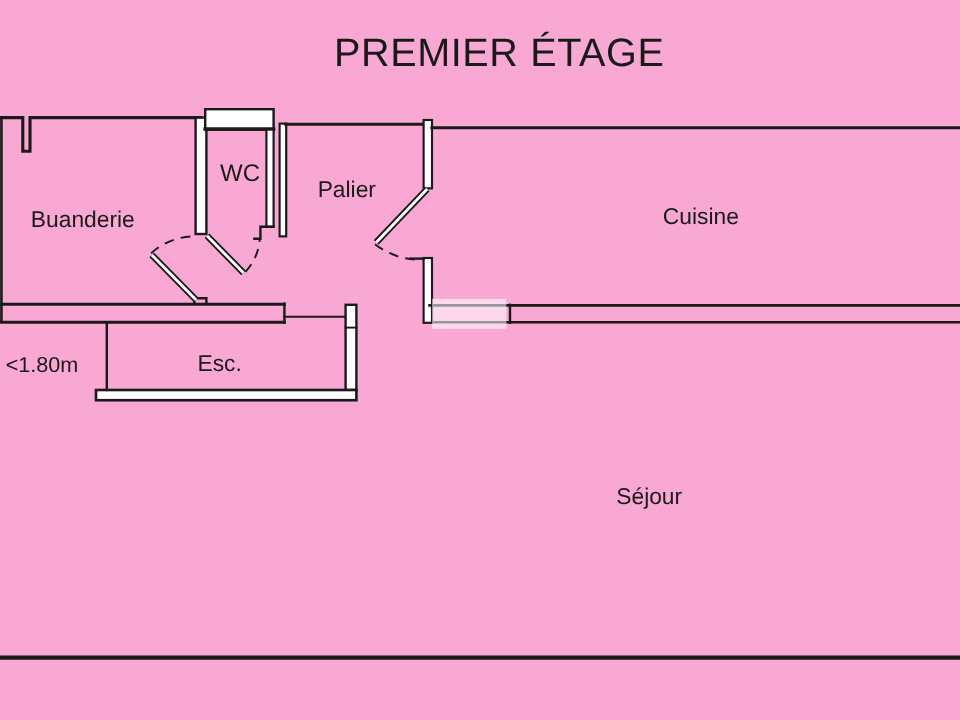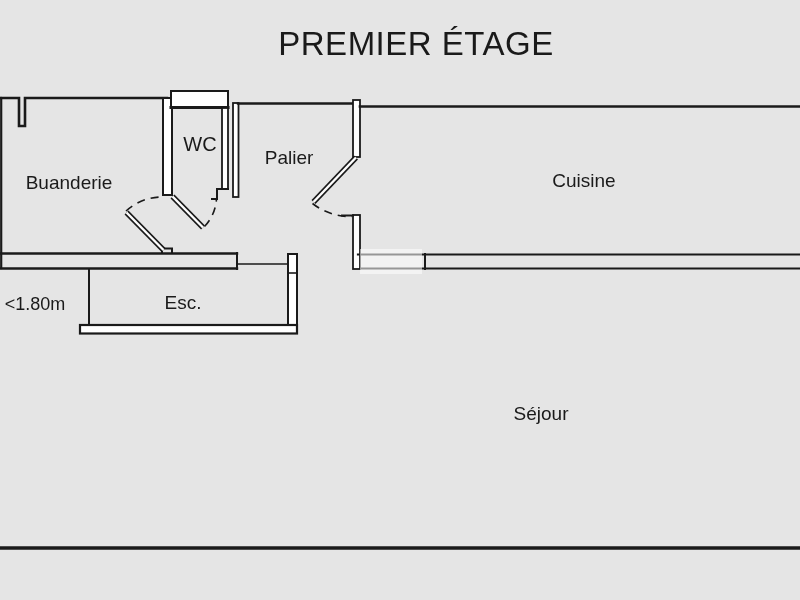--- a/index.html
+++ b/index.html
@@ -8,21 +8,21 @@
     width:800px;
     height:600px;
     background:#ffffff;
     font-family:"Liberation Sans", sans-serif;
     overflow:hidden;
   }
   .plan-wrap{
     position:relative;
     width:800px;
     height:600px;
-    background:#e5e5e5;
+    background:#f9a8d4;
   }
   svg{display:block}
   .room-label{
     font-family:"Liberation Sans", sans-serif;
     font-size:19px;
     fill:#1a1a1a;
   }
   .wc-label{font-size:20px;}
   .title-text{
     font-family:"Liberation Sans", sans-serif;

